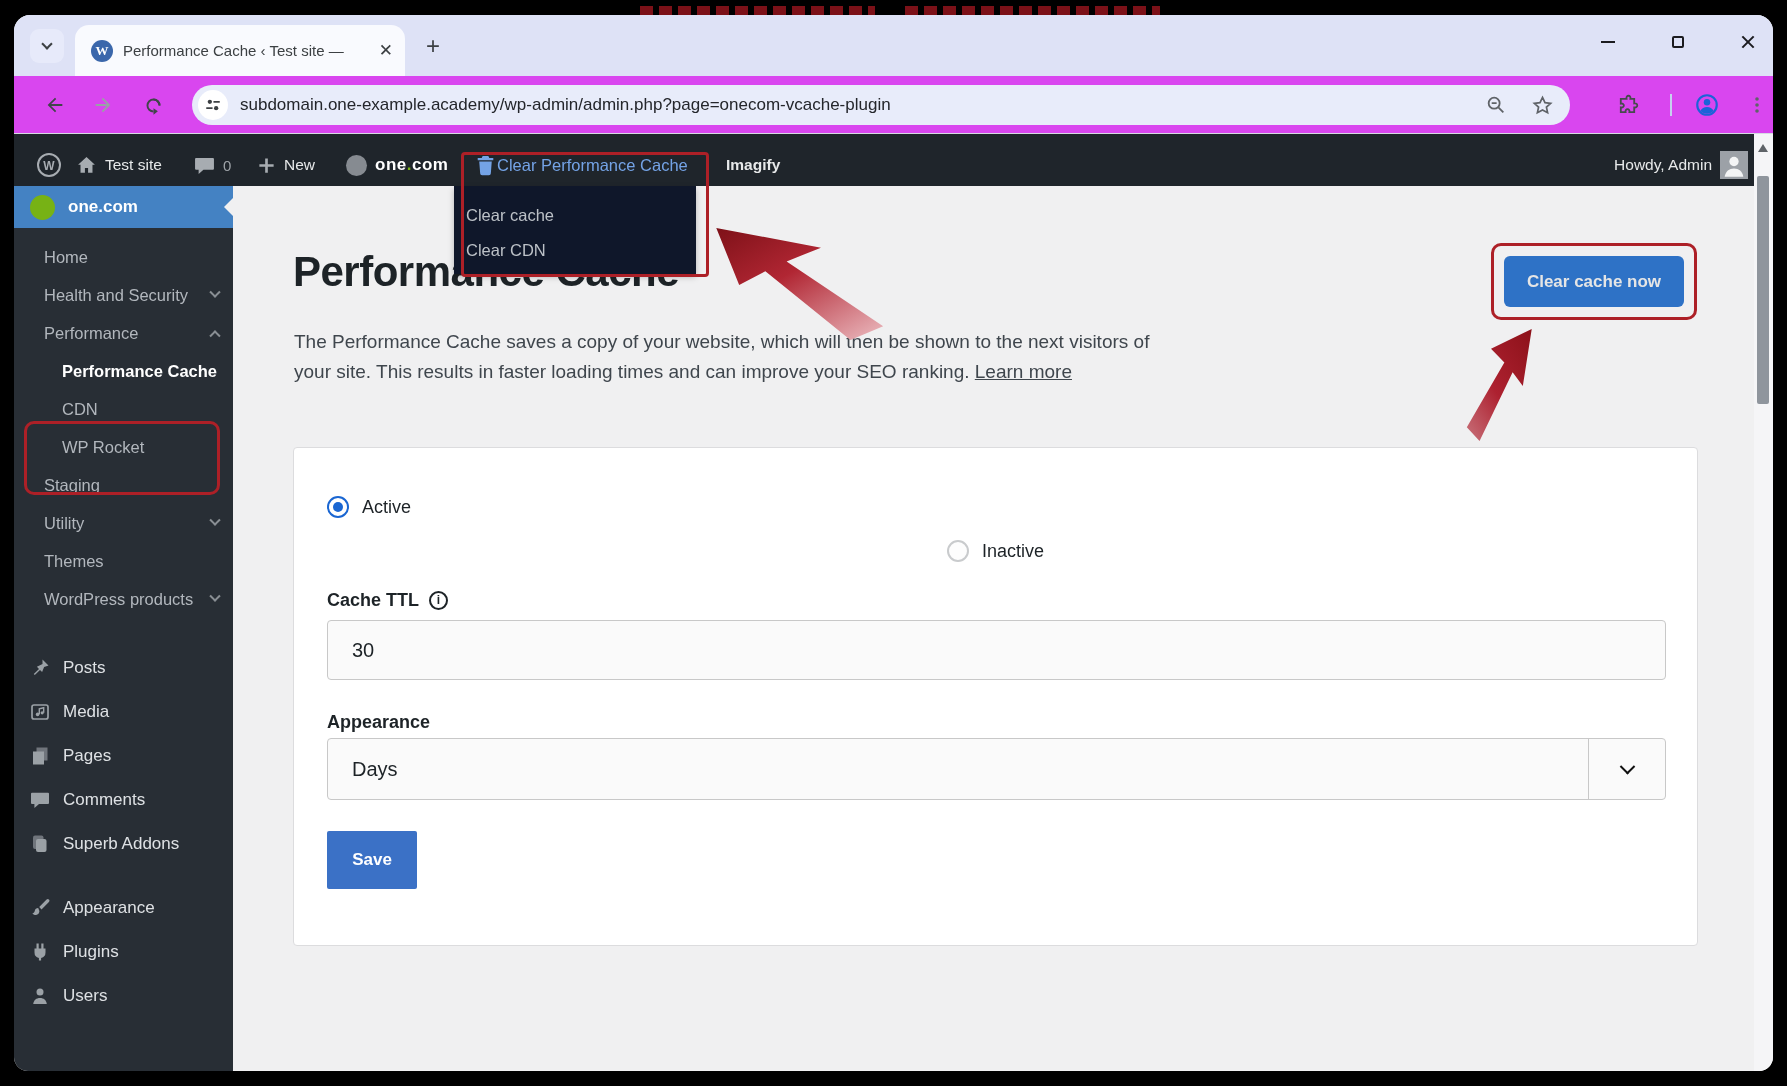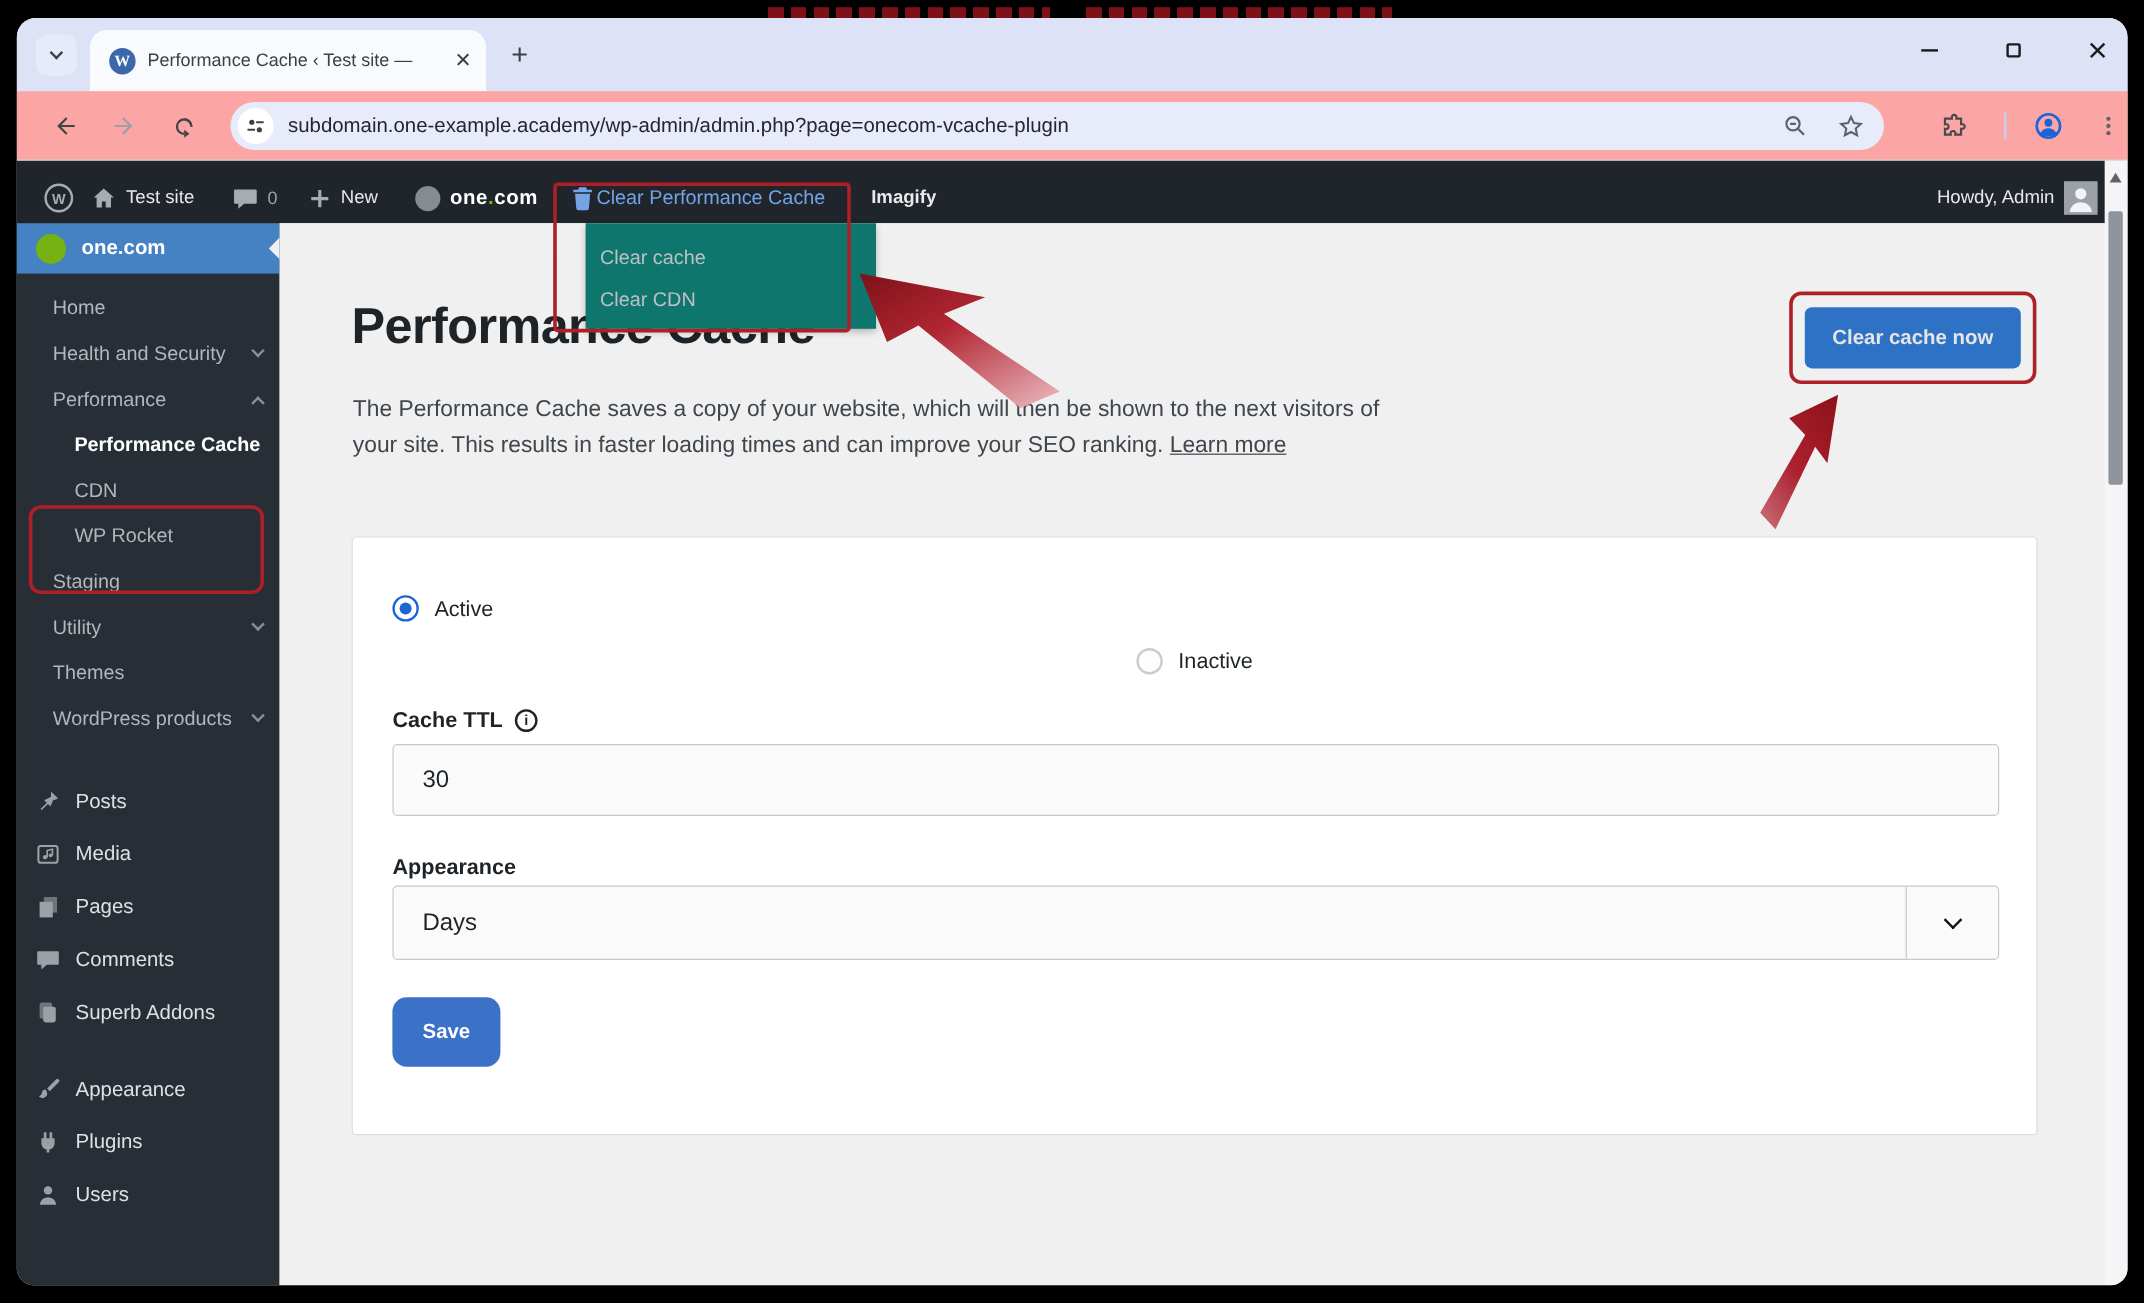--- a/index.html
+++ b/index.html
@@ -32,21 +32,21 @@
   .winctl{position:absolute;top:14px;width:34px;height:26px;display:flex;align-items:center;justify-content:center;}
   #ctl-min{left:1577px;} #ctl-max{left:1647px;} #ctl-close{left:1717px;}
   .ctl-line{width:14px;height:0;border-top:2px solid #1b1b1f;}
   .ctl-box{width:12px;height:12px;border:2px solid #1b1b1f;border-radius:2px;}
   .ctl-x{position:relative;width:14px;height:14px;}
   .ctl-x:before,.ctl-x:after{content:"";position:absolute;left:6px;top:-1px;width:2px;height:16px;background:#1b1b1f;}
   .ctl-x:before{transform:rotate(45deg);} .ctl-x:after{transform:rotate(-45deg);}
   .chev{display:inline-block;width:8px;height:8px;border-right:2px solid #3c4043;border-bottom:2px solid #3c4043;transform:rotate(45deg);margin-top:-4px;}
 
   
-  #toolbar{position:absolute;left:0;top:61px;width:100%;height:58px;background:#fca5a5;border-bottom:1px solid #d7dae3;}
+  #toolbar{position:absolute;left:0;top:61px;width:100%;height:58px;background:#d946ef;border-bottom:1px solid #d7dae3;}
   .nav-ic{position:absolute;top:14px;width:30px;height:30px;display:flex;align-items:center;justify-content:center;}
   #nav-back{left:26px;} #nav-fwd{left:74px;} #nav-reload{left:124px;}
   #urlbar{position:absolute;left:178px;top:9px;width:1378px;height:40px;border-radius:20px;
     background:#e8ecfa;display:flex;align-items:center;padding:0 14px 0 6px;}
   .tune-circle{width:30px;height:30px;border-radius:50%;background:#fff;display:flex;align-items:center;justify-content:center;flex:0 0 auto;}
   #url-text{margin-left:12px;font-size:17px;color:#24262b;white-space:nowrap;flex:1 1 auto;overflow:hidden;}
   .pill-ic{width:28px;height:28px;display:flex;align-items:center;justify-content:center;flex:0 0 auto;margin-left:18px;}
   .tb-right{position:absolute;top:14px;width:30px;height:30px;display:flex;align-items:center;justify-content:center;}
   #ic-ext{left:1598px;} #ic-profile{left:1678px;} #ic-kebab{left:1728px;}
   #tb-sep{position:absolute;left:1656px;top:18px;width:0;height:22px;border-left:2px solid #c6d0ee;}
@@ -59,21 +59,21 @@
   #ab-howdy{left:auto;right:6px;}
   .ab-count{color:#9ea3a8;font-size:15px;}
   .brand-circle{width:21px;height:21px;border-radius:50%;background:#868b91;}
   .brand-txt{color:#fff;font-weight:bold;font-size:17px;letter-spacing:.5px;}
   .brand-dot{color:#7cb414;}
   .ab-avatar{width:28px;height:28px;background:#9ca1a7;display:flex;align-items:flex-end;justify-content:center;overflow:hidden;}
 
   
   #ab-clear{position:absolute;left:462px;top:129px;height:42px;display:flex;align-items:center;gap:2px;z-index:36;}
   #ab-clear span{color:#74a3e6;font-size:16.5px;}
-  #dd-panel{position:absolute;left:474px;top:171px;width:242px;height:88px;background:#0f766e;z-index:35;
+  #dd-panel{position:absolute;left:440px;top:171px;width:242px;height:88px;background:#0f172a;z-index:35;
     padding-top:12px;box-shadow:0 3px 6px rgba(0,0,0,.25);}
   .dd-item{height:35px;line-height:35px;padding-left:12px;color:#bcc1c7;font-size:16.5px;}
   #hl-dd{position:absolute;left:447px;top:137px;width:248px;height:125px;border:3px solid #ad2027;
     border-radius:4px;z-index:40;pointer-events:none;}
 
   
   #sidebar{position:absolute;left:0;top:171px;bottom:0;width:219px;background:#282e35;overflow:hidden;}
   .sb-top{height:44px;display:flex;align-items:center;padding-left:16px;gap:13px;color:#e2e4e7;font-size:17px;}
   #sb-dashboard{margin-top:24px;}
   #sb-onecom{height:42px;background:#4482c3;color:#fff;font-weight:bold;position:relative;}
@@ -114,21 +114,21 @@
     align-items:center;justify-content:center;font-size:12px;font-weight:bold;color:#1d2327;font-style:normal;}
   #ttl-label{margin-top:22px;height:24px;}
   #ttl-input{margin-top:8px;width:1339px;height:60px;background:#fafafa;border:1px solid #c8c8c8;
     border-radius:4px;font-size:20px;color:#1d2327;padding-left:24px;}
   #freq-label{margin-top:30px;height:24px;}
   #freq-select{margin-top:4px;width:1339px;height:62px;background:#fafafa;border:1px solid #c8c8c8;
     border-radius:4px;display:flex;align-items:center;cursor:pointer;}
   #freq-value{flex:1;font-size:20px;color:#1d2327;padding-left:24px;}
   #freq-chevbox{width:77px;height:100%;border-left:1px solid #c8c8c8;display:flex;align-items:center;justify-content:center;}
   .chev-b{width:11px;height:11px;border-right:2.5px solid #111;border-bottom:2.5px solid #111;transform:rotate(45deg) translate(-2px,-2px);}
-  #save-btn{margin-top:31px;width:90px;height:58px;background:#3b71c6;border:none;border-radius:12px;
+  #save-btn{margin-top:31px;width:90px;height:58px;background:#3b71c6;border:none;border-radius:2px;
     color:#fff;font-size:17px;font-weight:bold;cursor:pointer;}
 
   
   .red-arrow{position:absolute;z-index:50;pointer-events:none;}
   #arrow1{left:699px;top:211px;width:180px;height:118px;}
   #arrow2{left:1449px;top:312px;width:70px;height:118px;}
   #arrow2 svg{transform:scaleX(-1);}
 
   
   #scrollbar{position:absolute;right:0;top:119px;bottom:0;width:19px;background:#f5f5f7;}

